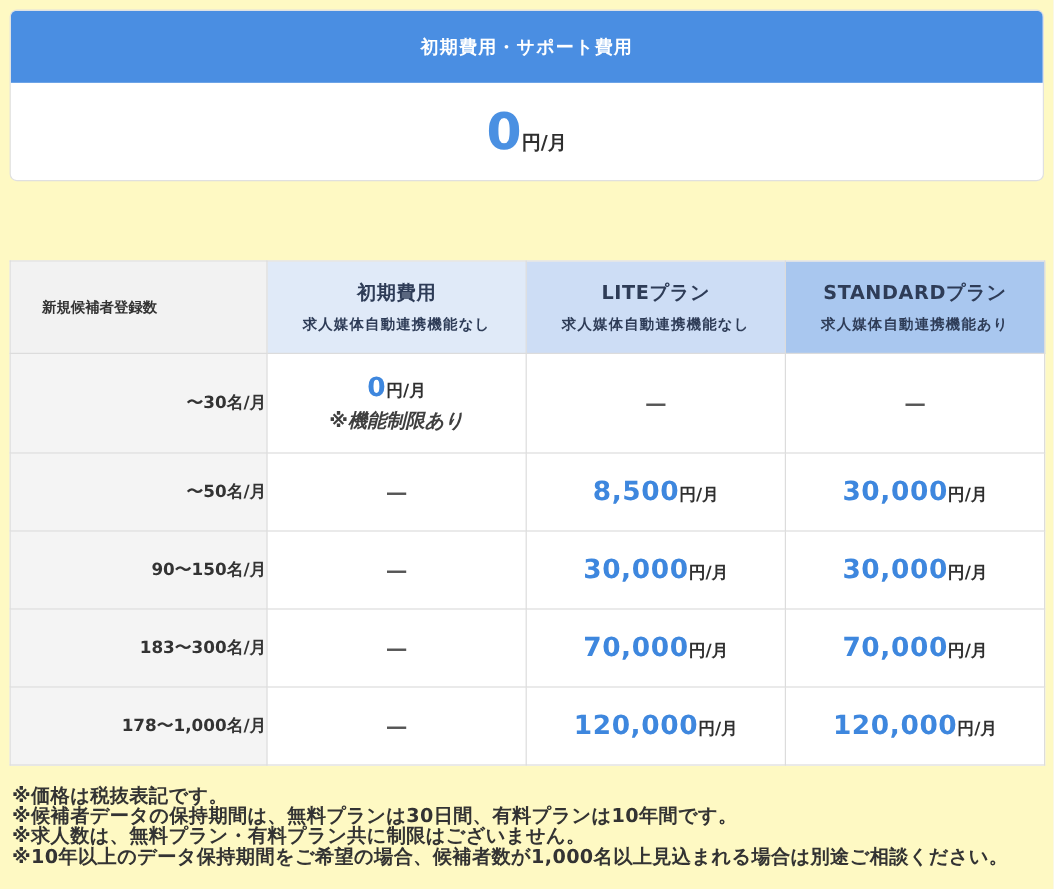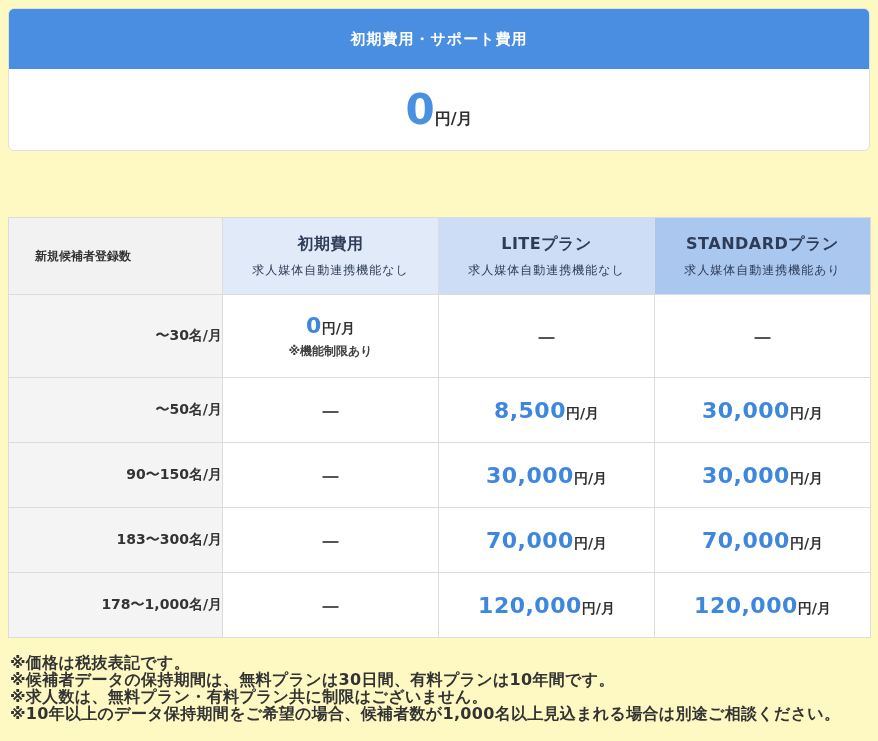--- a/index.html
+++ b/index.html
@@ -36,33 +36,33 @@
   thead th { height:77px; vertical-align:middle; }
   th.corner {
     background:#f2f2f2; text-align:left; padding-left:26px;
     font-size:12px; font-weight:bold; color:#333;
   }
   th.plan { border-left:3px solid #ffffff; text-align:center; }
   th.plan-free     { background:#e0eaf8; }
   th.plan-lite     { background:#cdddf5; }
   th.plan-standard { background:#a9c7ef; }
   .plan-name { font-size:16px; font-weight:bold; color:#2e3c57; letter-spacing:0.5px; }
-  .plan-sub  { font-size:12px; font-weight:normal; color:#2e3c57; margin-top:7px; letter-spacing:1px; }
+  .plan-sub  { font-size:12px; font-weight:bold; color:#2e3c57; margin-top:7px; letter-spacing:1px; }
 
   tbody td { background:#fff; text-align:center; vertical-align:middle; }
   tbody td.rowlabel {
     background:#f4f4f4; text-align:right; padding-left:24px;
     font-size:14px; font-weight:bold; color:#333;
   }
   tr.r-tall td { height:83px; }
   tr.r-std  td { height:65px; }
   .price-wrap { display:inline-flex; align-items:baseline; }
   .price { color:#3e87de; font-size:22px; font-weight:bold; letter-spacing:0.5px; }
   .unit  { color:#2f2f2f; font-size:14px; font-weight:bold; }
-  .cellnote { font-size:12px; font-weight:bold; color:#3f3f3f; margin-top:5px; }
+  .cellnote { font-size:16px; font-weight:bold; color:#3f3f3f; margin-top:5px;font-style:italic; }
   .dash { color:#555; font-size:16px; font-weight:bold; }
 
   
   .notes { margin-top:16px; padding-left:2px; }
   .note {
     font-size:16px; font-weight:600; color:#333;
     line-height:17px; letter-spacing:0.3px;
   }
 </style>
 </head>

